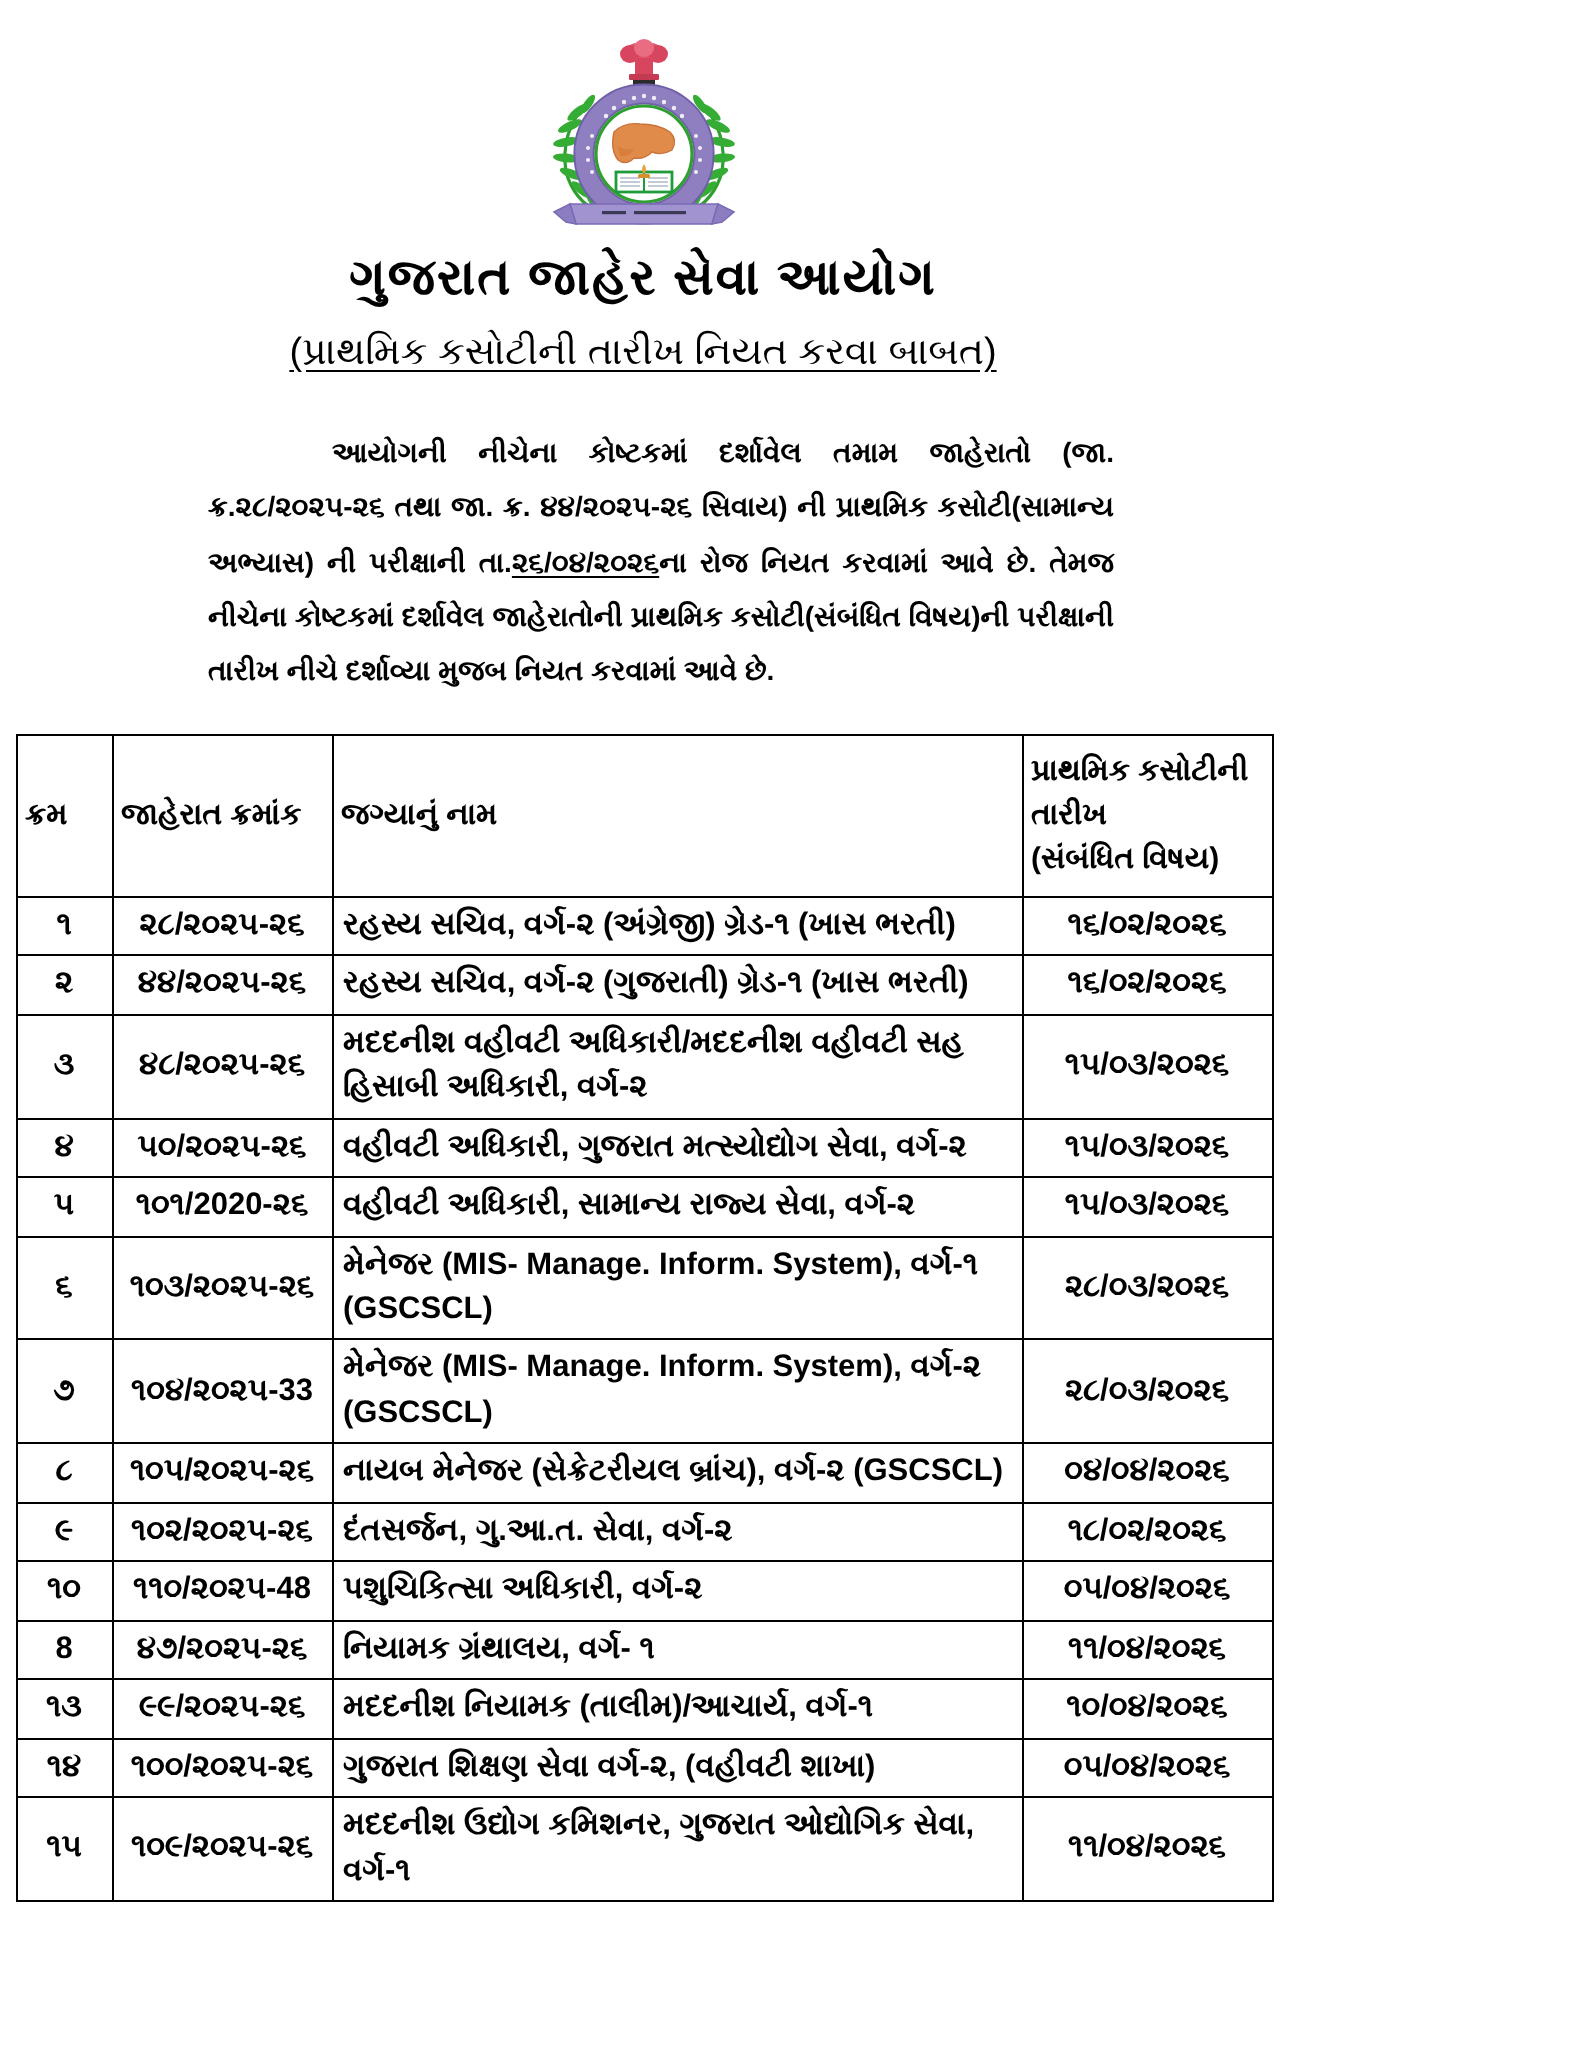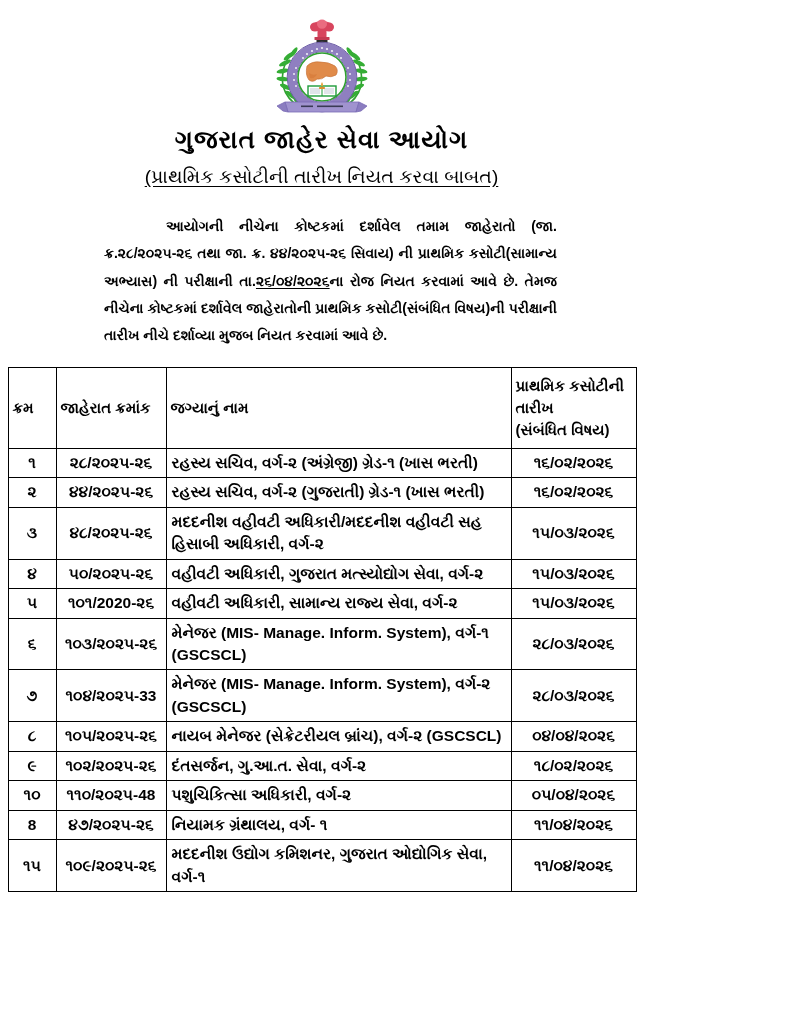--- a/index.html
+++ b/index.html
@@ -304,20 +304,32 @@
             <td class="name">પશુચિકિત્સા અધિકારી, વર્ગ-૨</td>
             <td class="date">૦૫/૦૪/૨૦૨૬</td>
           </tr>
           <tr>
             <td class="krm">8</td>
             <td class="num">૪૭/૨૦૨૫-૨૬</td>
             <td class="name">નિયામક ગ્રંથાલય, વર્ગ- ૧</td>
             <td class="date">૧૧/૦૪/૨૦૨૬</td>
           </tr>
           <tr>
+            <td class="krm">૧૩</td>
+            <td class="num">૯૯/૨૦૨૫-૨૬</td>
+            <td class="name">મદદનીશ નિયામક (તાલીમ)/આચાર્ય, વર્ગ-૧</td>
+            <td class="date">૧૦/૦૪/૨૦૨૬</td>
+          </tr>
+          <tr>
+            <td class="krm">૧૪</td>
+            <td class="num">૧૦૦/૨૦૨૫-૨૬</td>
+            <td class="name">ગુજરાત શિક્ષણ સેવા વર્ગ-૨, (વહીવટી શાખા)</td>
+            <td class="date">૦૫/૦૪/૨૦૨૬</td>
+          </tr>
+          <tr>
             <td class="krm">૧૫</td>
             <td class="num">૧૦૯/૨૦૨૫-૨૬</td>
             <td class="name">મદદનીશ ઉદ્યોગ કમિશનર, ગુજરાત ઓદ્યોગિક સેવા, વર્ગ-૧</td>
             <td class="date">૧૧/૦૪/૨૦૨૬</td>
           </tr>
         </tbody>
     </table>
   </div>
 
 </div>

